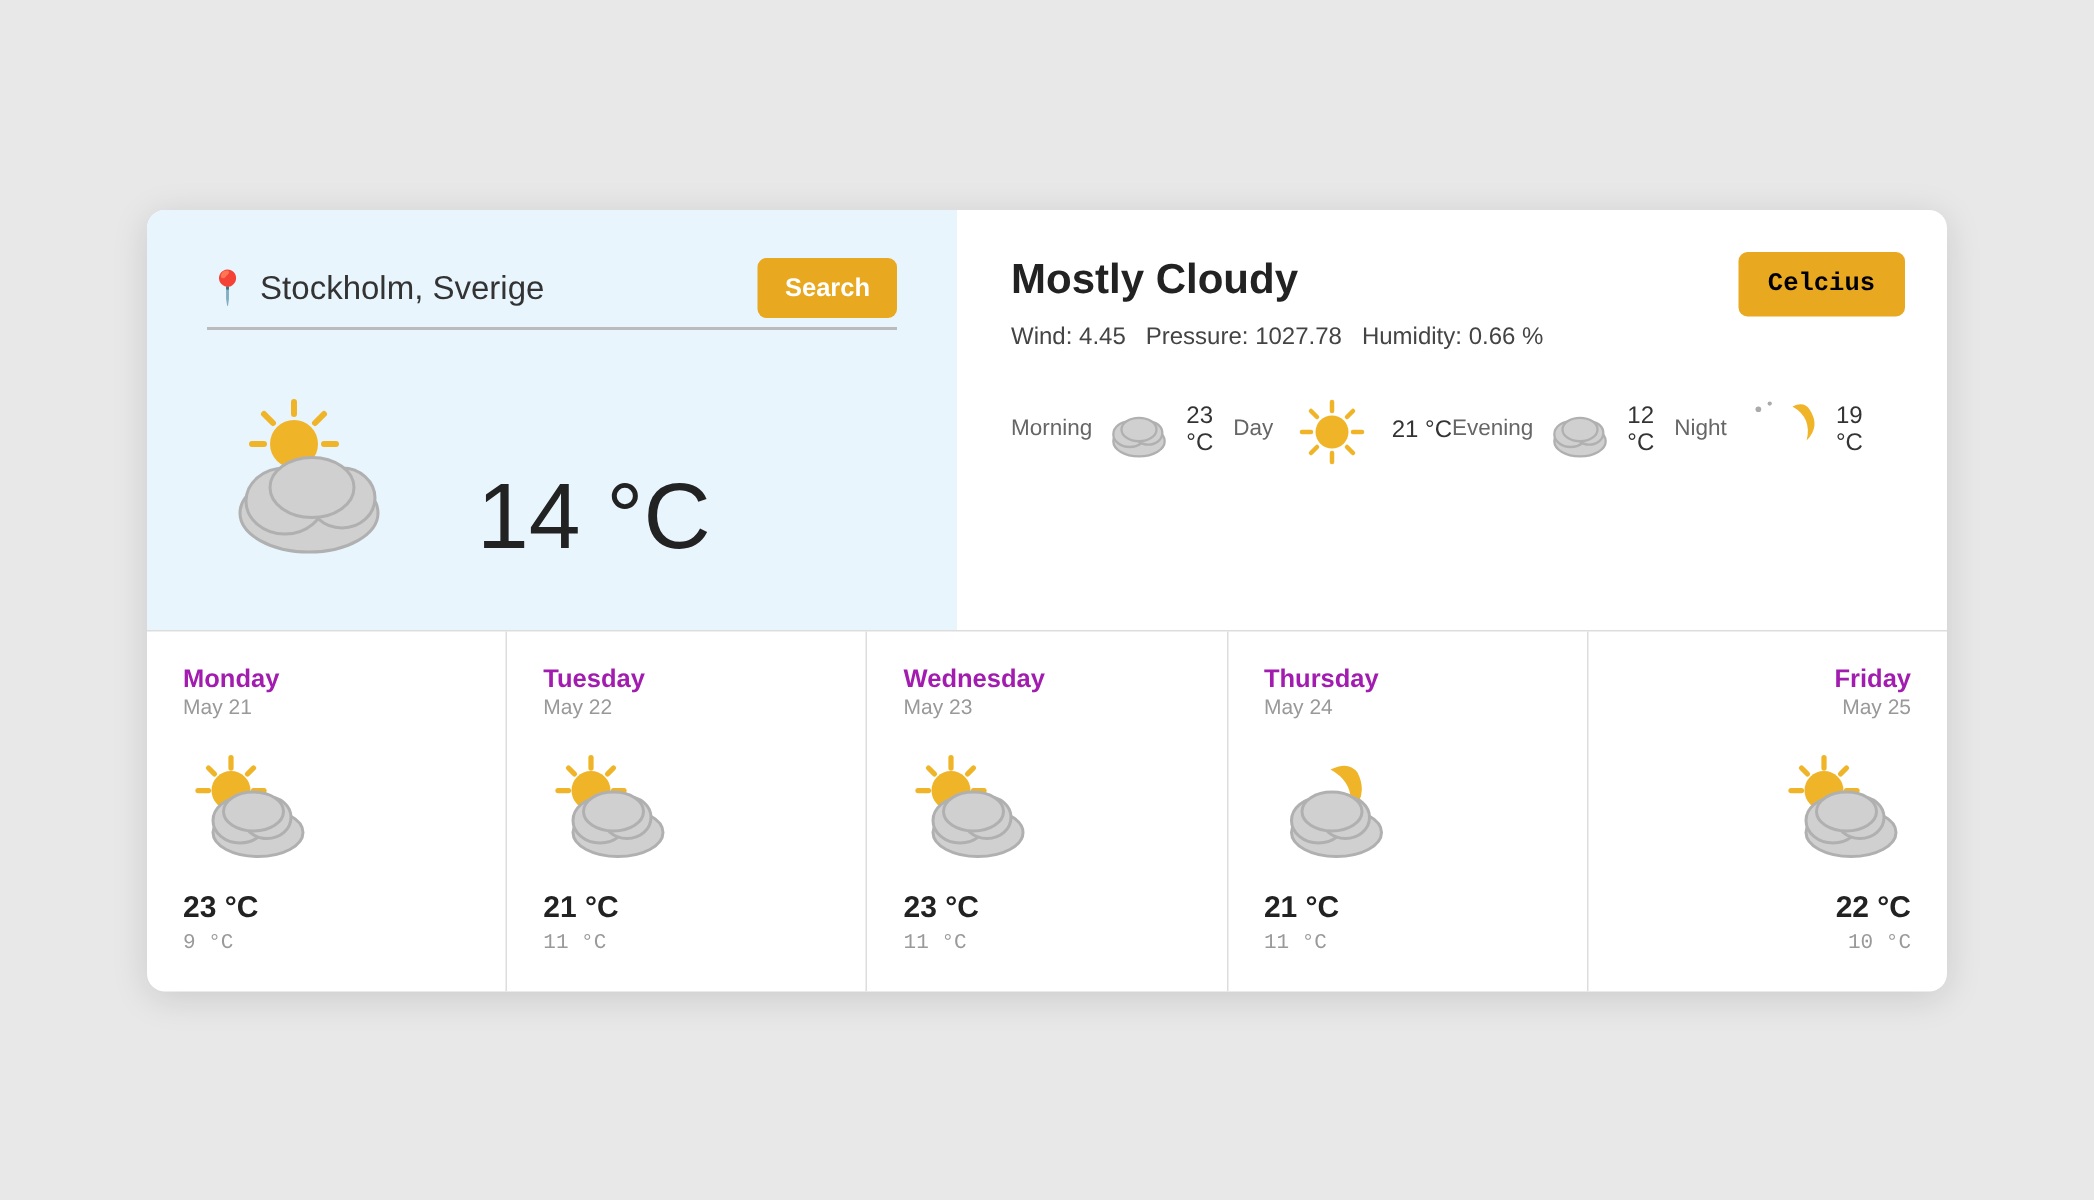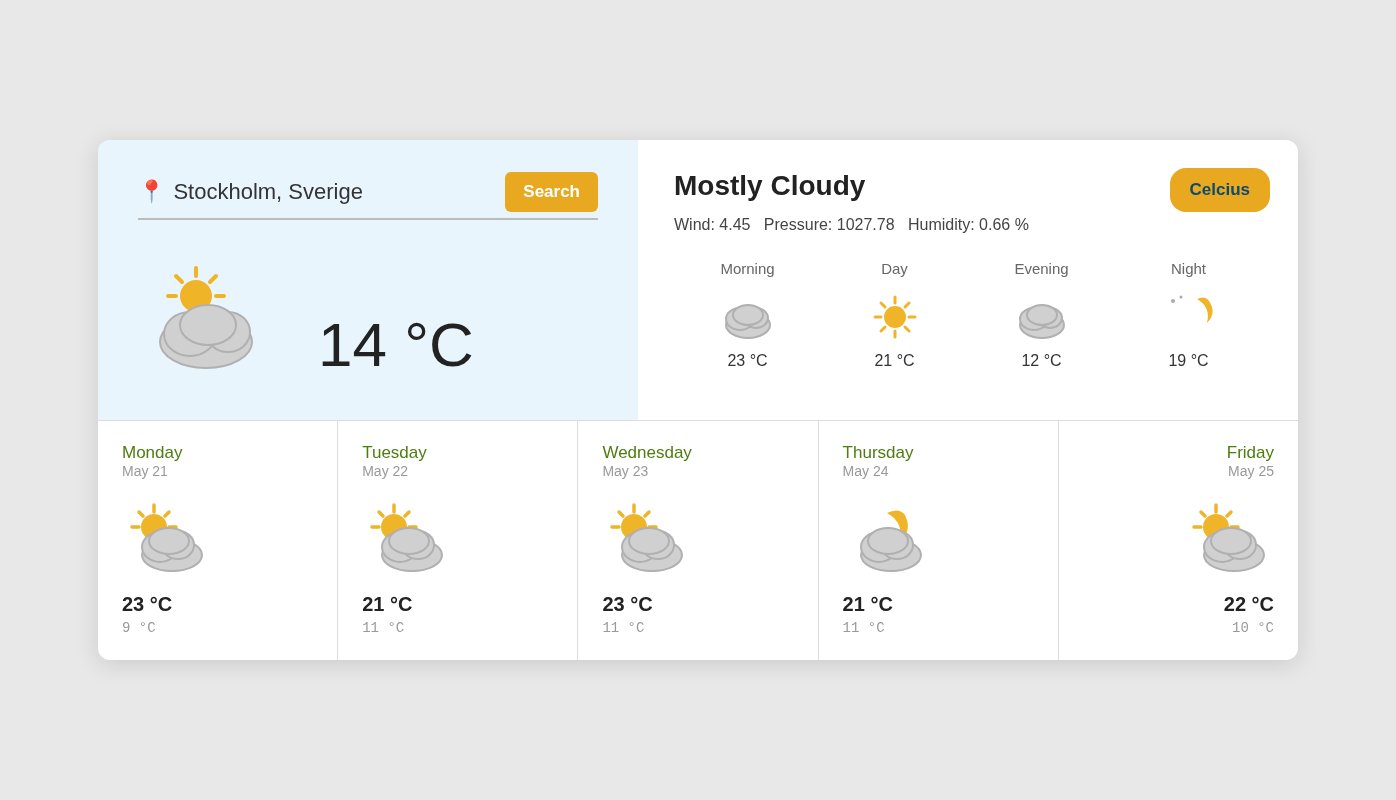--- a/index.html
+++ b/index.html
@@ -82,28 +82,28 @@
     .right-panel {
       flex: 1;
       padding: 30px 36px 30px 36px;
       position: relative;
     }
     .celcius-btn {
       position: absolute;
       top: 28px;
       right: 28px;
       background: #e8a820;
-      color: #0c4a6e;
+      color: #000000;
       border: none;
-      border-radius: 16px;
+      border-radius: 6px;
       padding: 12px 20px;
       font-size: 17px;
       font-weight: 600;
       cursor: pointer;
-      font-family: Liberation Sans, sans-serif;
+      font-family: Liberation Mono, monospace;
     }
     .weather-condition {
       font-size: 28px;
       font-weight: 700;
       color: #222;
       margin-bottom: 14px;
     }
     .weather-stats {
       font-size: 16px;
       color: #444;
@@ -114,21 +114,20 @@
       margin-top: 24px;
     }
     .time-periods {
       display: flex;
       gap: 0;
       margin-top: 10px;
     }
     .time-period {
       flex: 1;
       display: flex;
-      flex-direction: column;
       align-items: center;
       gap: 8px;
       justify-content: space-between;
     }
     .period-label {
       font-size: 15px;
       color: #666;
       margin-bottom: 4px;
     }
     .period-icon {
@@ -146,22 +145,22 @@
       border-top: 1px solid #ddd;
     }
     .forecast-day {
       flex: 1;
       padding: 22px 24px 24px 24px;
       border-right: 1px solid #ddd;
     }
     .forecast-day:last-child { border-right: none; text-align: right; }
     .day-name {
       font-size: 17px;
-      font-weight: 400;
-      color: #4d7c0f;
+      font-weight: 700;
+      color: #a21caf;
       margin-bottom: 0;
     }
     .day-date {
       font-size: 14px;
       color: #999;
       margin-bottom: 16px;
     }
     .forecast-icon {
       width: 90px;
       height: 80px;

